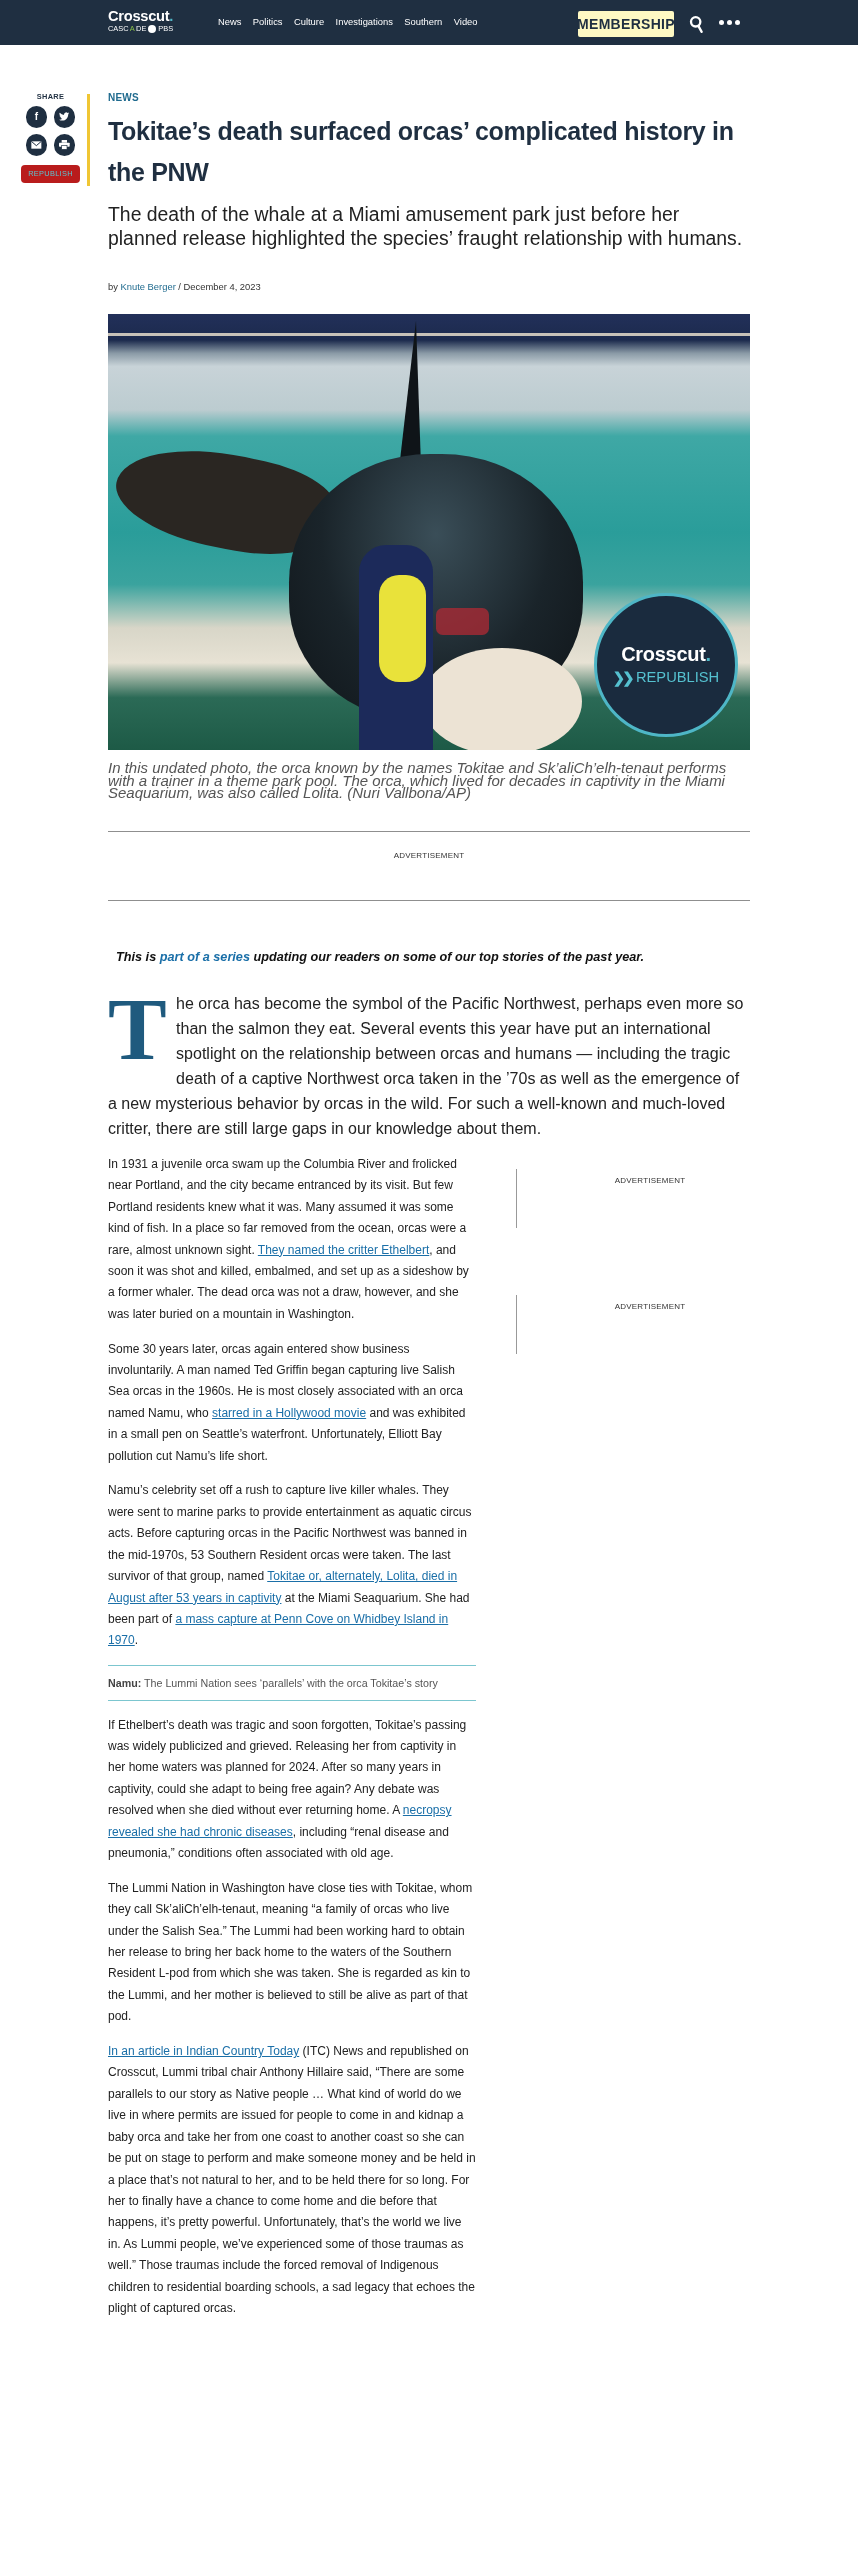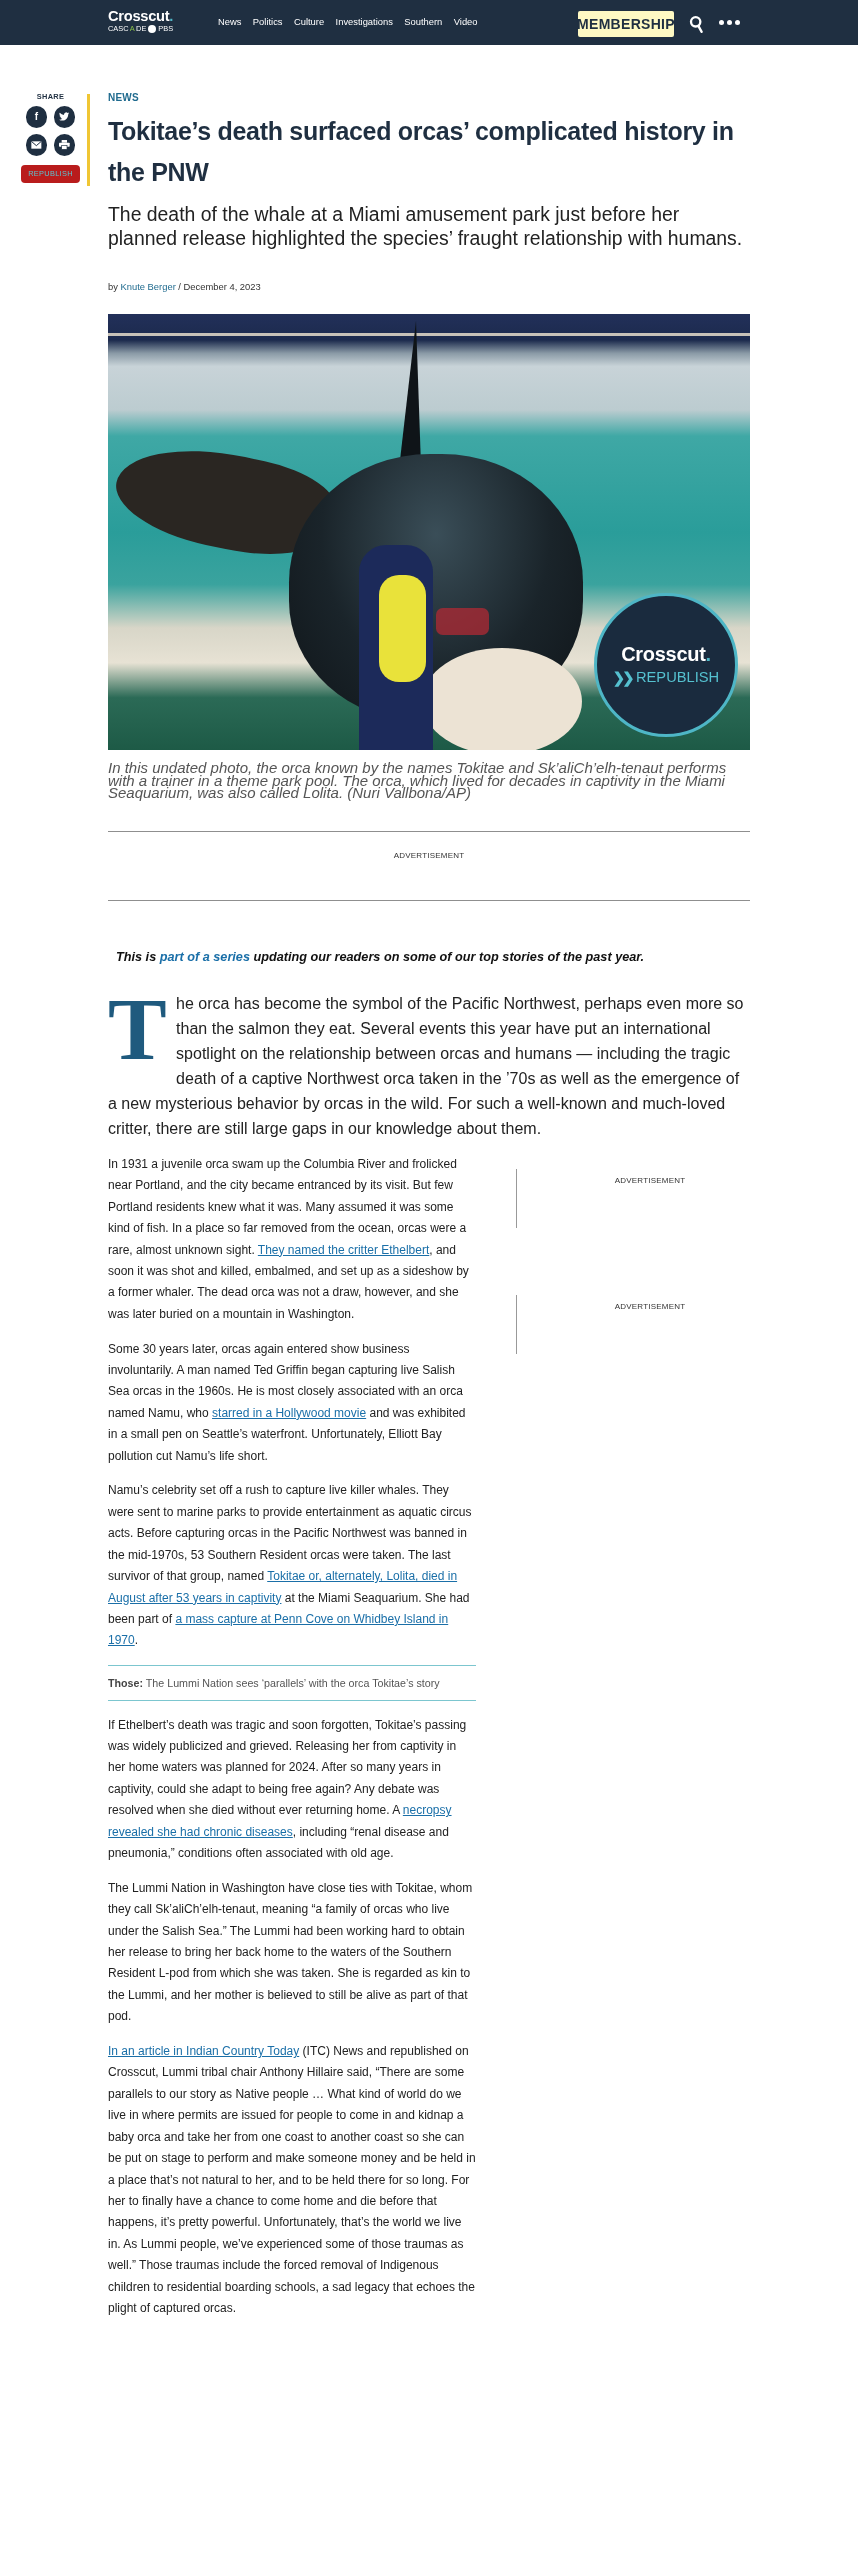--- a/index.html
+++ b/index.html
@@ -176,21 +176,21 @@
 </p>
 
 <p class="lead">
   <span class="dropcap">T</span><span>he orca has become the symbol of the Pacific Northwest, perhaps even more so than the salmon they eat. Several events this year have put an international spotlight on the relationship between orcas and humans — including the tragic death of a captive Northwest orca taken in the ’70s as well as the emergence of a new mysterious behavior by orcas in the wild. For such a well-known and much-loved critter, there are still large gaps in our knowledge about them.</span>
 </p>
 
 <div class="body-col">
   <p><span>In 1931 a juvenile orca swam up the Columbia River and frolicked near Portland, and the city became entranced by its visit. But few Portland residents knew what it was. Many assumed it was some kind of fish. In a place so far removed from the ocean, orcas were a rare, almost unknown sight. </span><a href="#">They named the critter Ethelbert</a><span>, and soon it was shot and killed, embalmed, and set up as a sideshow by a former whaler. The dead orca was not a draw, however, and she was later buried on a mountain in Washington.</span></p>
   <p><span>Some 30 years later, orcas again entered show business involuntarily. A man named Ted Griffin began capturing live Salish Sea orcas in the 1960s. He is most closely associated with an orca named Namu, who </span><a href="#">starred in a Hollywood movie</a><span> and was exhibited in a small pen on Seattle’s waterfront. Unfortunately, Elliott Bay pollution cut Namu’s life short.</span></p>
   <p><span>Namu’s celebrity set off a rush to capture live killer whales. They were sent to marine parks to provide entertainment as aquatic circus acts. Before capturing orcas in the Pacific Northwest was banned in the mid-1970s, 53 Southern Resident orcas were taken. The last survivor of that group, named </span><a href="#">Tokitae or, alternately, Lolita, died in August after 53 years in captivity</a><span> at the Miami Seaquarium. She had been part of </span><a href="#">a mass capture at Penn Cove on Whidbey Island in 1970</a><span>.</span></p>
-  <div class="next-box"><b>Those:</b><span> The Lummi Nation sees ‘parallels’ with the orca Tokitae’s story</span></div>
+  <div class="next-box"><b>Namu:</b><span> The Lummi Nation sees ‘parallels’ with the orca Tokitae’s story</span></div>
   <p><span>If Ethelbert’s death was tragic and soon forgotten, Tokitae’s passing was widely publicized and grieved. Releasing her from captivity in her home waters was planned for 2024. After so many years in captivity, could she adapt to being free again? Any debate was resolved when she died without ever returning home. A </span><a href="#">necropsy revealed she had chronic diseases</a><span>, including “renal disease and pneumonia,” conditions often associated with old age.</span></p>
   <p>The Lummi Nation in Washington have close ties with Tokitae, whom they call Sk’aliCh’elh-tenaut, meaning “a family of orcas who live under the Salish Sea.” The Lummi had been working hard to obtain her release to bring her back home to the waters of the Southern Resident L-pod from which she was taken. She is regarded as kin to the Lummi, and her mother is believed to still be alive as part of that pod.</p>
   <p><a href="#">In an article in Indian Country Today</a><span> (ITC) News and republished on Crosscut, Lummi tribal chair Anthony Hillaire said, “There are some parallels to our story as Native people … What kind of world do we live in where permits are issued for people to come in and kidnap a baby orca and take her from one coast to another coast so she can be put on stage to perform and make someone money and be held in a place that’s not natural to her, and to be held there for so long. For her to finally have a chance to come home and die before that happens, it’s pretty powerful. Unfortunately, that’s the world we live in. As Lummi people, we’ve experienced some of those traumas as well.” Those traumas include the forced removal of Indigenous children to residential boarding schools, a sad legacy that echoes the plight of captured orcas.</span></p>
 </div>
 
 <div class="side-ad" style="top:1169px;">
   <div class="vline"></div>
   <div class="label">ADVERTISEMENT</div>
 </div>
 <div class="side-ad" style="top:1295px;">

